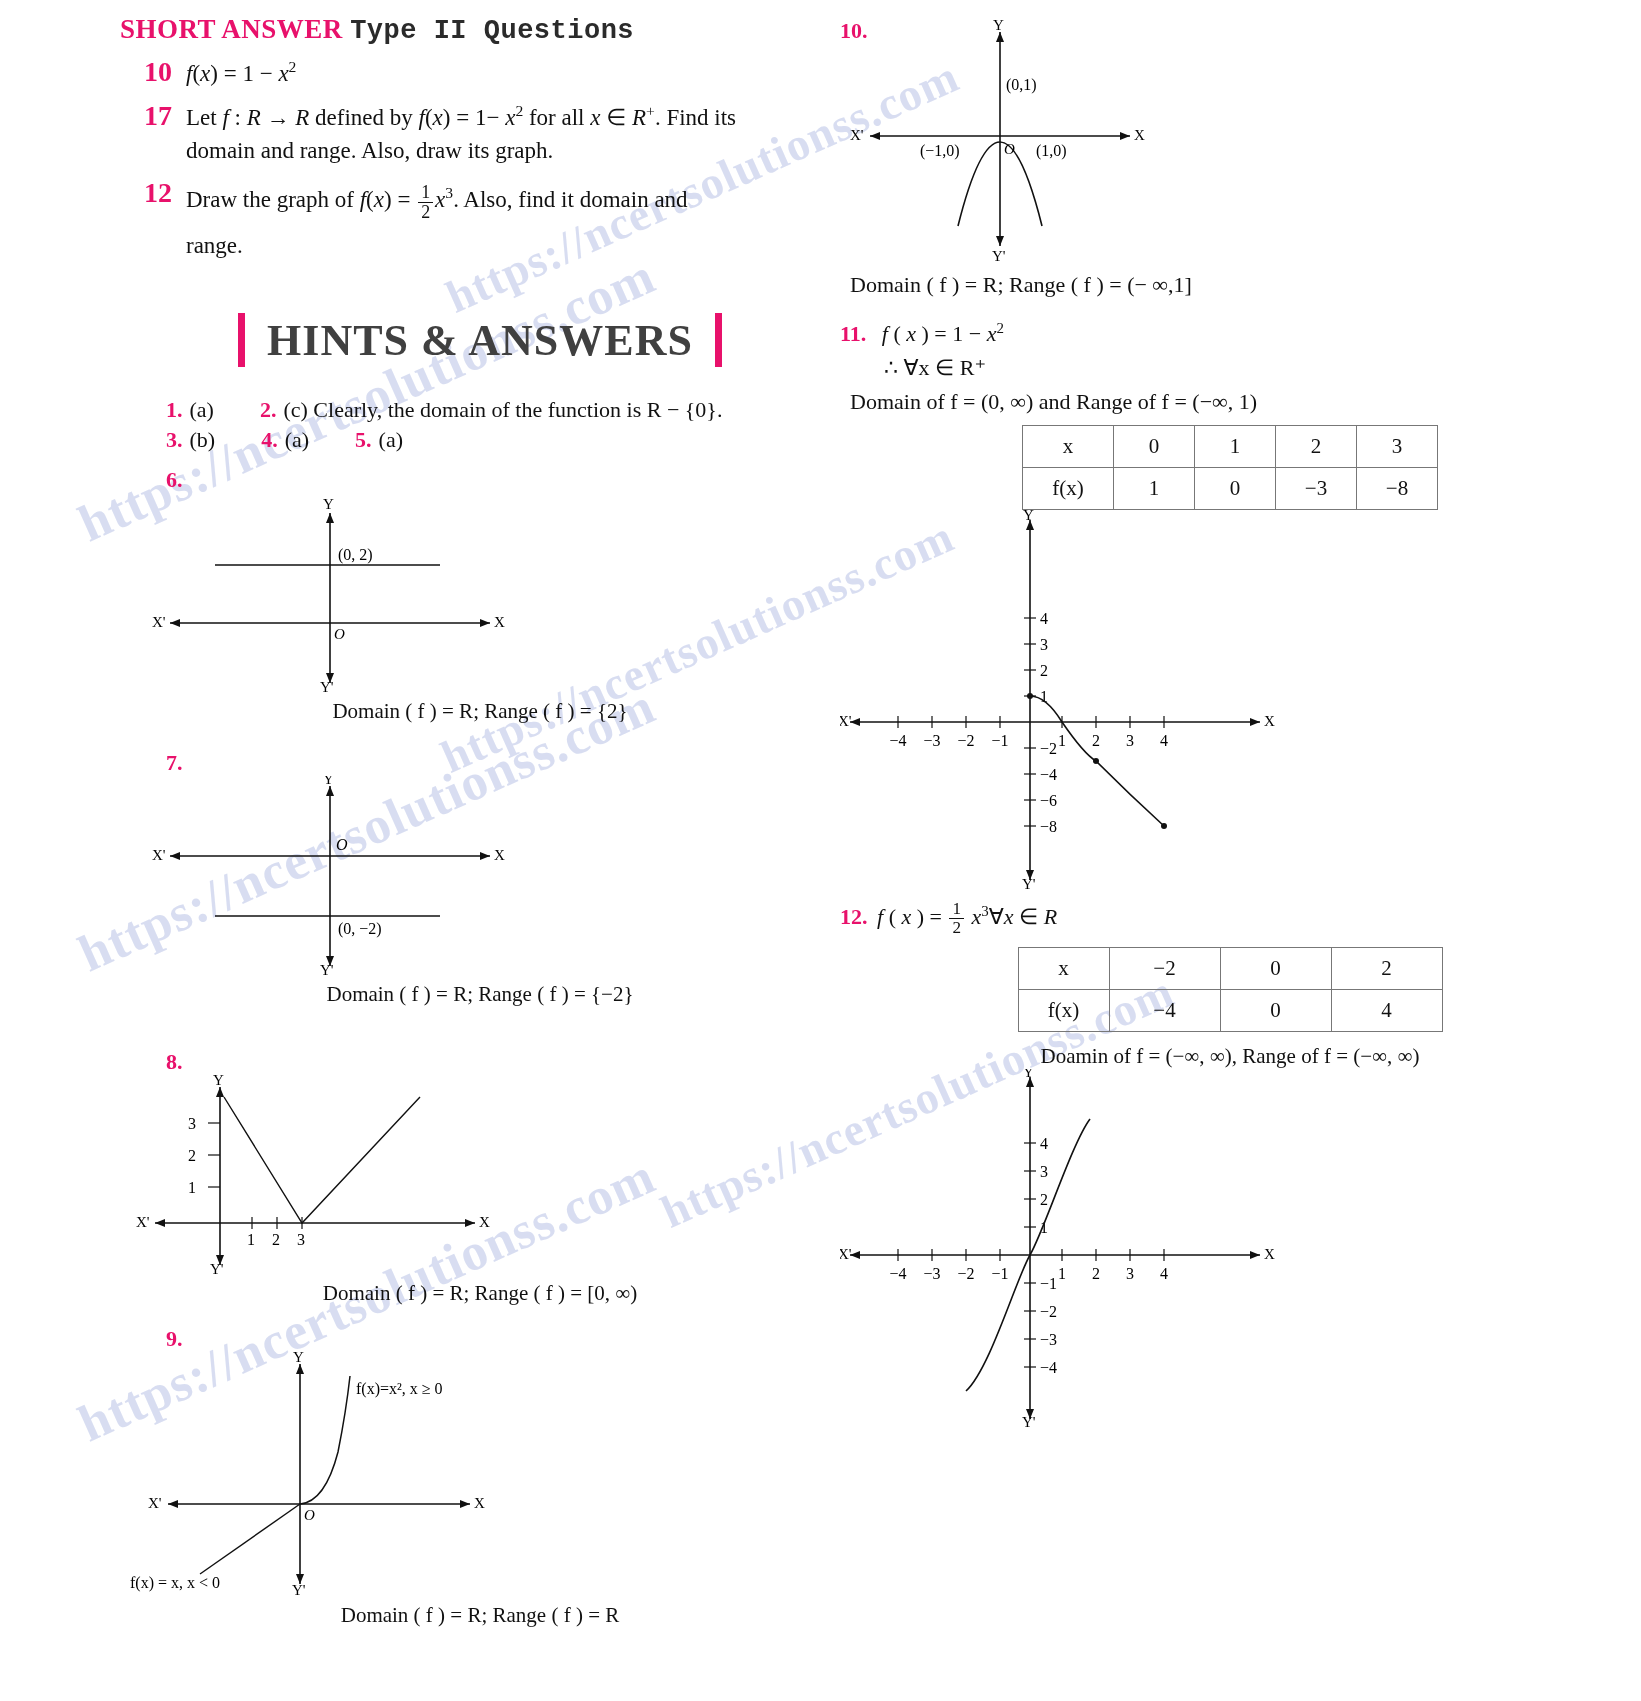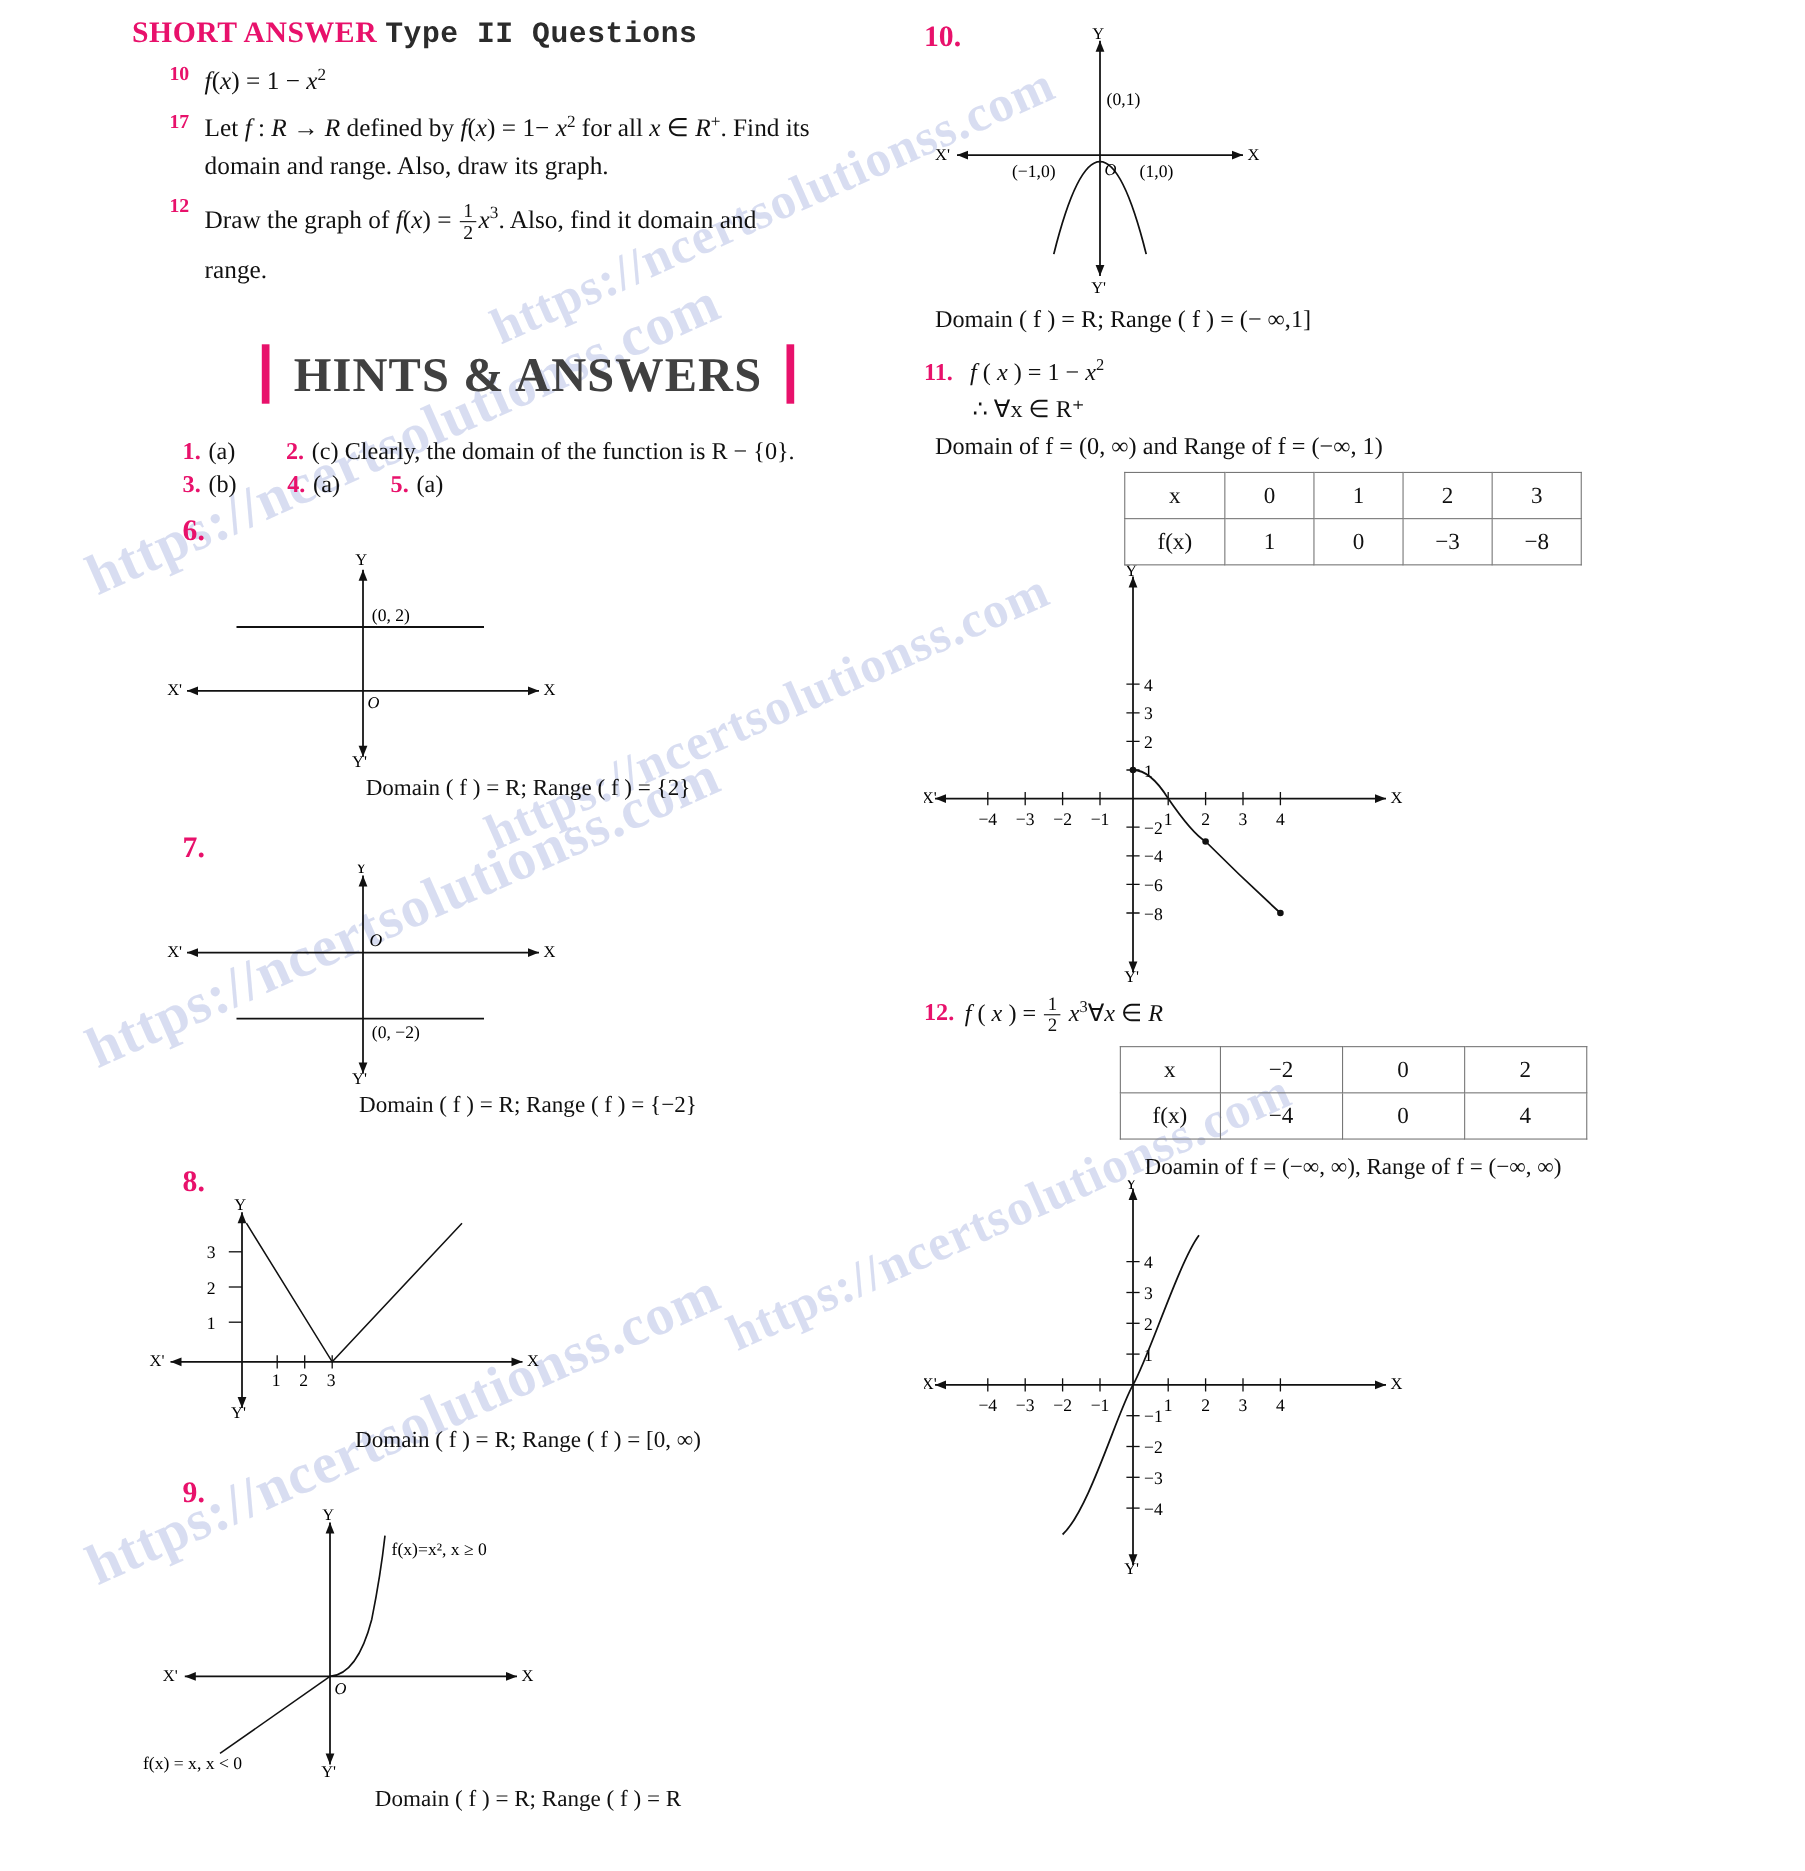--- a/index.html
+++ b/index.html
@@ -35,37 +35,37 @@
   .wm5{left:420px;top:620px;font-size:46px;}
   .wm6{left:640px;top:1075px;font-size:46px;}
 
   .heading{
     font-weight:bold;font-size:27px;color:#e8116b;
     letter-spacing:.5px;
   }
   .heading .blk{color:#2b2b2b;font-weight:bold;font-family:Liberation Mono, monospace;}
 
   .qrow{display:flex;align-items:flex-start;margin:10px 0 0 0;}
-  .qnum{color:#e8116b;font-weight:bold;font-size:18px;width:52px;text-align:right;padding-right:14px;flex:none;}
+  .qnum{color:#e8116b;font-weight:bold;font-size:28px;width:52px;text-align:right;padding-right:14px;flex:none;}
   .qbody{font-size:23px;line-height:1.45;}
   i{font-family:"Liberation Serif", serif;font-style:italic;}
   sup{font-size:.68em;vertical-align:super;}
   .frac{display:inline-block;vertical-align:middle;text-align:center;font-size:.78em;line-height:1.05;margin:0 2px;}
   .frac .num{display:block;border-bottom:1px solid #111;padding:0 3px;}
   .frac .den{display:block;padding:0 3px;}
 
   .hints-wrap{display:flex;align-items:center;justify-content:center;margin:44px 0 30px 0;}
   .hints-bar{width:7px;height:54px;background:#e8116b;}
   .hints-title{font-size:44px;letter-spacing:1px;margin:0 22px;color:#404040;font-weight:600;}
 
   .ansline{font-size:22px;margin:4px 0;display:flex;flex-wrap:wrap;align-items:baseline;}
   .ansnum{color:#e8116b;font-weight:bold;margin-right:7px;}
   .gap{display:inline-block;width:46px;}
 
-  .itemnum{color:#e8116b;font-weight:bold;font-size:27px;}
+  .itemnum{color:#e8116b;font-weight:bold;font-size:22px;}
 
   .caption{font-size:21px;text-align:center;margin-top:6px;}
 
   svg{display:block;}
   .graphbox{margin:0 auto;}
 
   table.vt{border-collapse:collapse;margin:10px auto 0 auto;}
   table.vt td{border:1px solid #777;padding:8px 0;text-align:center;font-size:21px;width:80px;}
   table.vt td.hd{width:90px;}
   .tblwrap{width:100%;}

